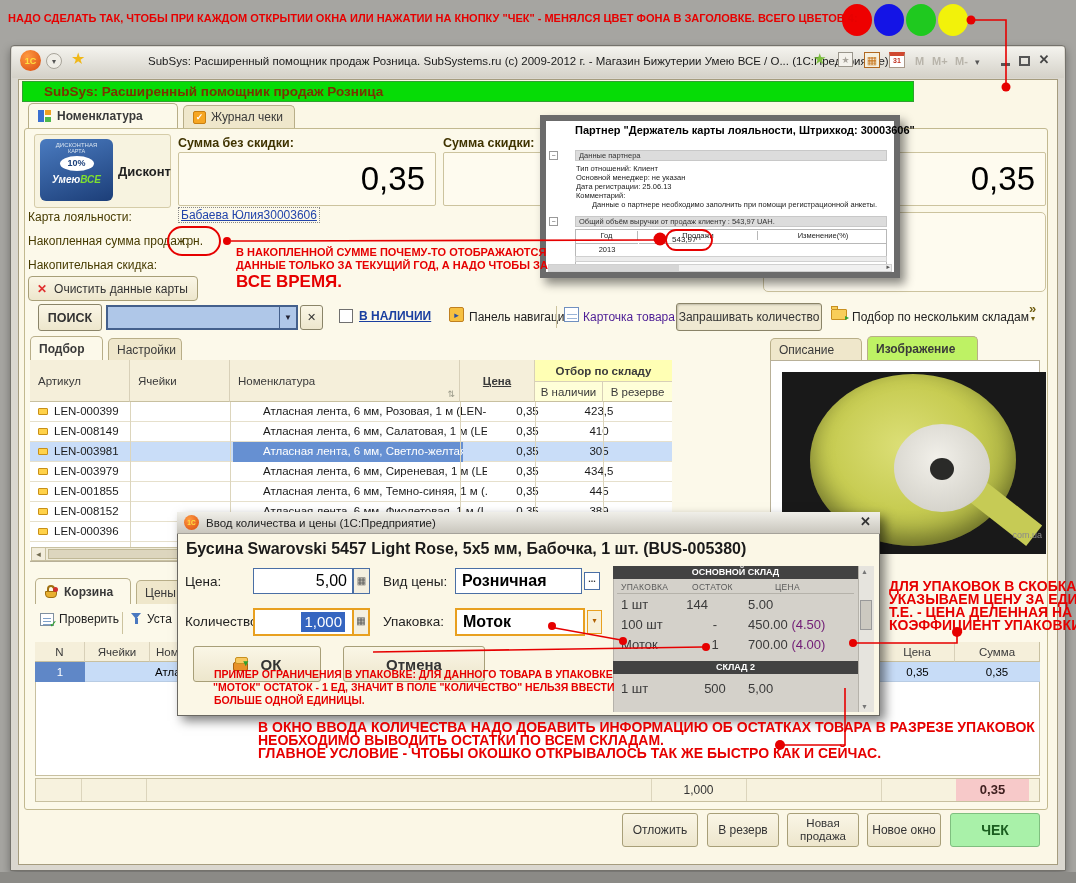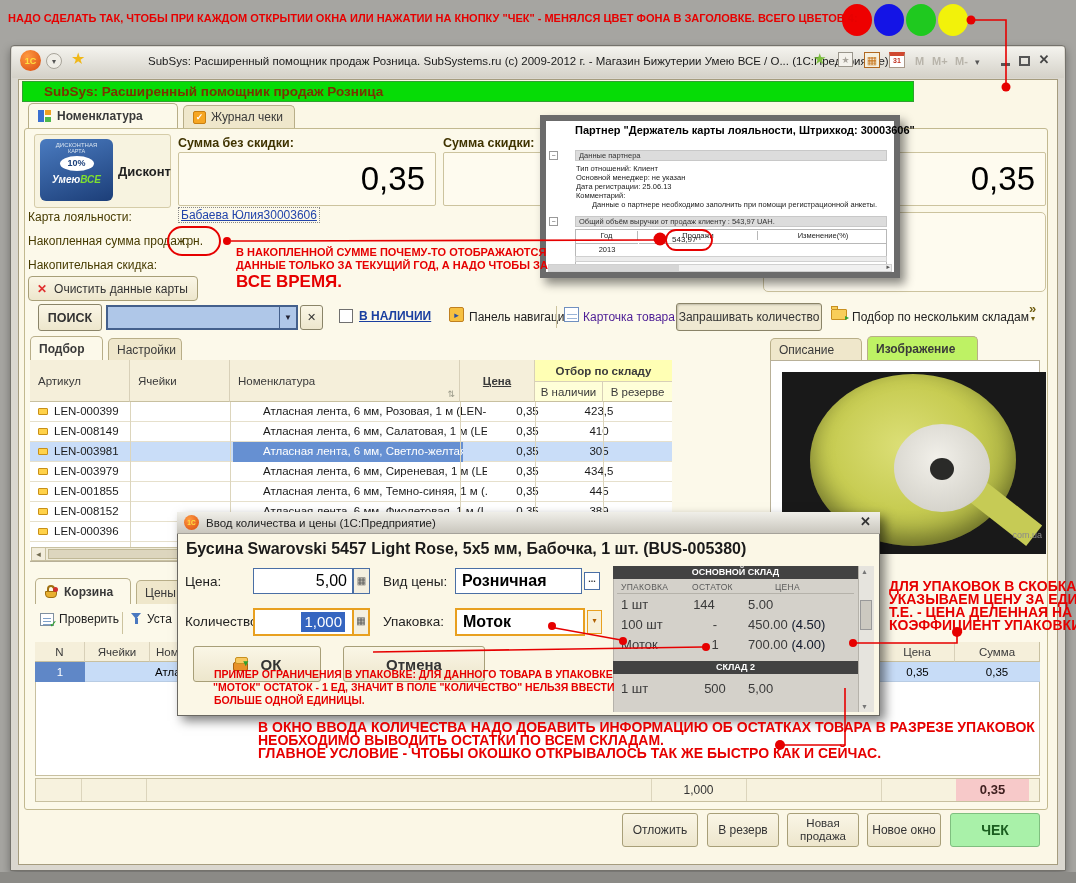--- a/index.html
+++ b/index.html
@@ -36,21 +36,21 @@
 .ptext{position:absolute;font-size:7.5px;color:#222;white-space:nowrap}
 .pbar{position:absolute;background:#DCDCDC;border:1px solid #C8C8C8;font-size:7.5px;color:#333;line-height:9px;padding-left:3px;white-space:nowrap}
 .modal{position:absolute;left:177px;top:512px;width:703px;height:204px;background:#FBF7E6;border:1px solid #6A6862;box-shadow:5px 5px 10px rgba(0,0,0,.5);z-index:30}
 .mtitle{position:absolute;left:177px;top:512px;width:703px;height:22px;background:linear-gradient(#F0EFE9,#C9C6BD);border-bottom:1px solid #A5A29A;z-index:31}
 .mlbl{position:absolute;font-size:13.5px;color:#222;white-space:nowrap;z-index:31}
 .mfield{position:absolute;background:#FFF;border:1px solid #4A6FA5;z-index:31}
 .ofield{position:absolute;background:#FFF;border:2px solid #E8A020;z-index:31}
 .wrow{position:absolute;font-size:13px;color:#3A3A3A;white-space:nowrap;z-index:31}
 .wbar{position:absolute;background:#424242;color:#FFF;font-size:9px;font-weight:bold;text-align:center;line-height:13px;z-index:31}
 .whdr{position:absolute;font-size:8.5px;color:#5A5A5A;z-index:31;letter-spacing:.3px}
-.gray{color:#0f172a}
+.gray{color:#701a75}
 .ctab{position:absolute;border:1px solid #B8AE88;border-bottom:none;border-radius:5px 5px 0 0;display:flex;align-items:center;gap:5px;padding:0 8px;font-size:12px;color:#3A3A3A}
 .tbtn{position:absolute;display:flex;align-items:center;gap:5px;font-size:12px;color:#222}
 .chcell{position:absolute;background:#F5EFDA;border-right:1px solid #D8D0B8;border-bottom:1px solid #C8C0A0;font-size:11.5px;color:#3A3A3A;display:flex;align-items:center;justify-content:center}
 .scroll{position:absolute;background:#EFEBD8;border:1px solid #C8C0A0}
 .svgo{position:absolute;left:0;top:0;z-index:60;pointer-events:none}
 </style>
 </head>
 <body>
 
 <div class="stage">
@@ -367,21 +367,21 @@
   </div>
   <div class="btn" style="left:343px;top:646px;width:142px;height:36px;font-weight:bold;font-size:15px;z-index:31">Отмена</div>
 
   <div class="abs" style="left:613px;top:566px;width:245px;height:146px;background:#D4D1CA;border-left:1px solid #B5B2AA;z-index:31"></div>
   <div class="wbar" style="left:613px;top:566px;width:245px;height:13px">ОСНОВНОЙ СКЛАД</div>
   <span class="whdr" style="left:621px;top:582px">УПАКОВКА</span>
   <span class="whdr" style="left:692px;top:582px">ОСТАТОК</span>
   <span class="whdr" style="left:775px;top:582px">ЦЕНА</span>
   <span class="abs" style="left:617px;top:593px;width:237px;height:1px;background:#B5B2AA;z-index:31"></span>
   <div class="wrow" style="left:621px;top:597px"><span>1 шт</span></div>
-  <div class="wrow" style="left:684px;top:597px;width:40px;text-align:center"><span>144</span></div>
+  <div class="wrow" style="left:668px;top:597px;width:40px;text-align:right"><span>144</span></div>
   <div class="wrow" style="left:748px;top:597px"><span>5.00</span></div>
   <div class="wrow" style="left:621px;top:617px"><span>100 шт</span></div>
   <div class="wrow" style="left:695px;top:617px;width:40px;text-align:center"><span>-</span></div>
   <div class="wrow" style="left:748px;top:617px"><span>450.00</span> <span class="gray">(4.50)</span></div>
   <div class="wrow" style="left:621px;top:637px"><span>Моток</span></div>
   <div class="wrow" style="left:695px;top:637px;width:40px;text-align:center"><span>1</span></div>
   <div class="wrow" style="left:748px;top:637px"><span>700.00</span> <span class="gray">(4.00)</span></div>
   <div class="wbar" style="left:613px;top:661px;width:245px;height:13px">СКЛАД 2</div>
   <div class="wrow" style="left:621px;top:681px"><span>1 шт</span></div>
   <div class="wrow" style="left:695px;top:681px;width:40px;text-align:center"><span>500</span></div>

